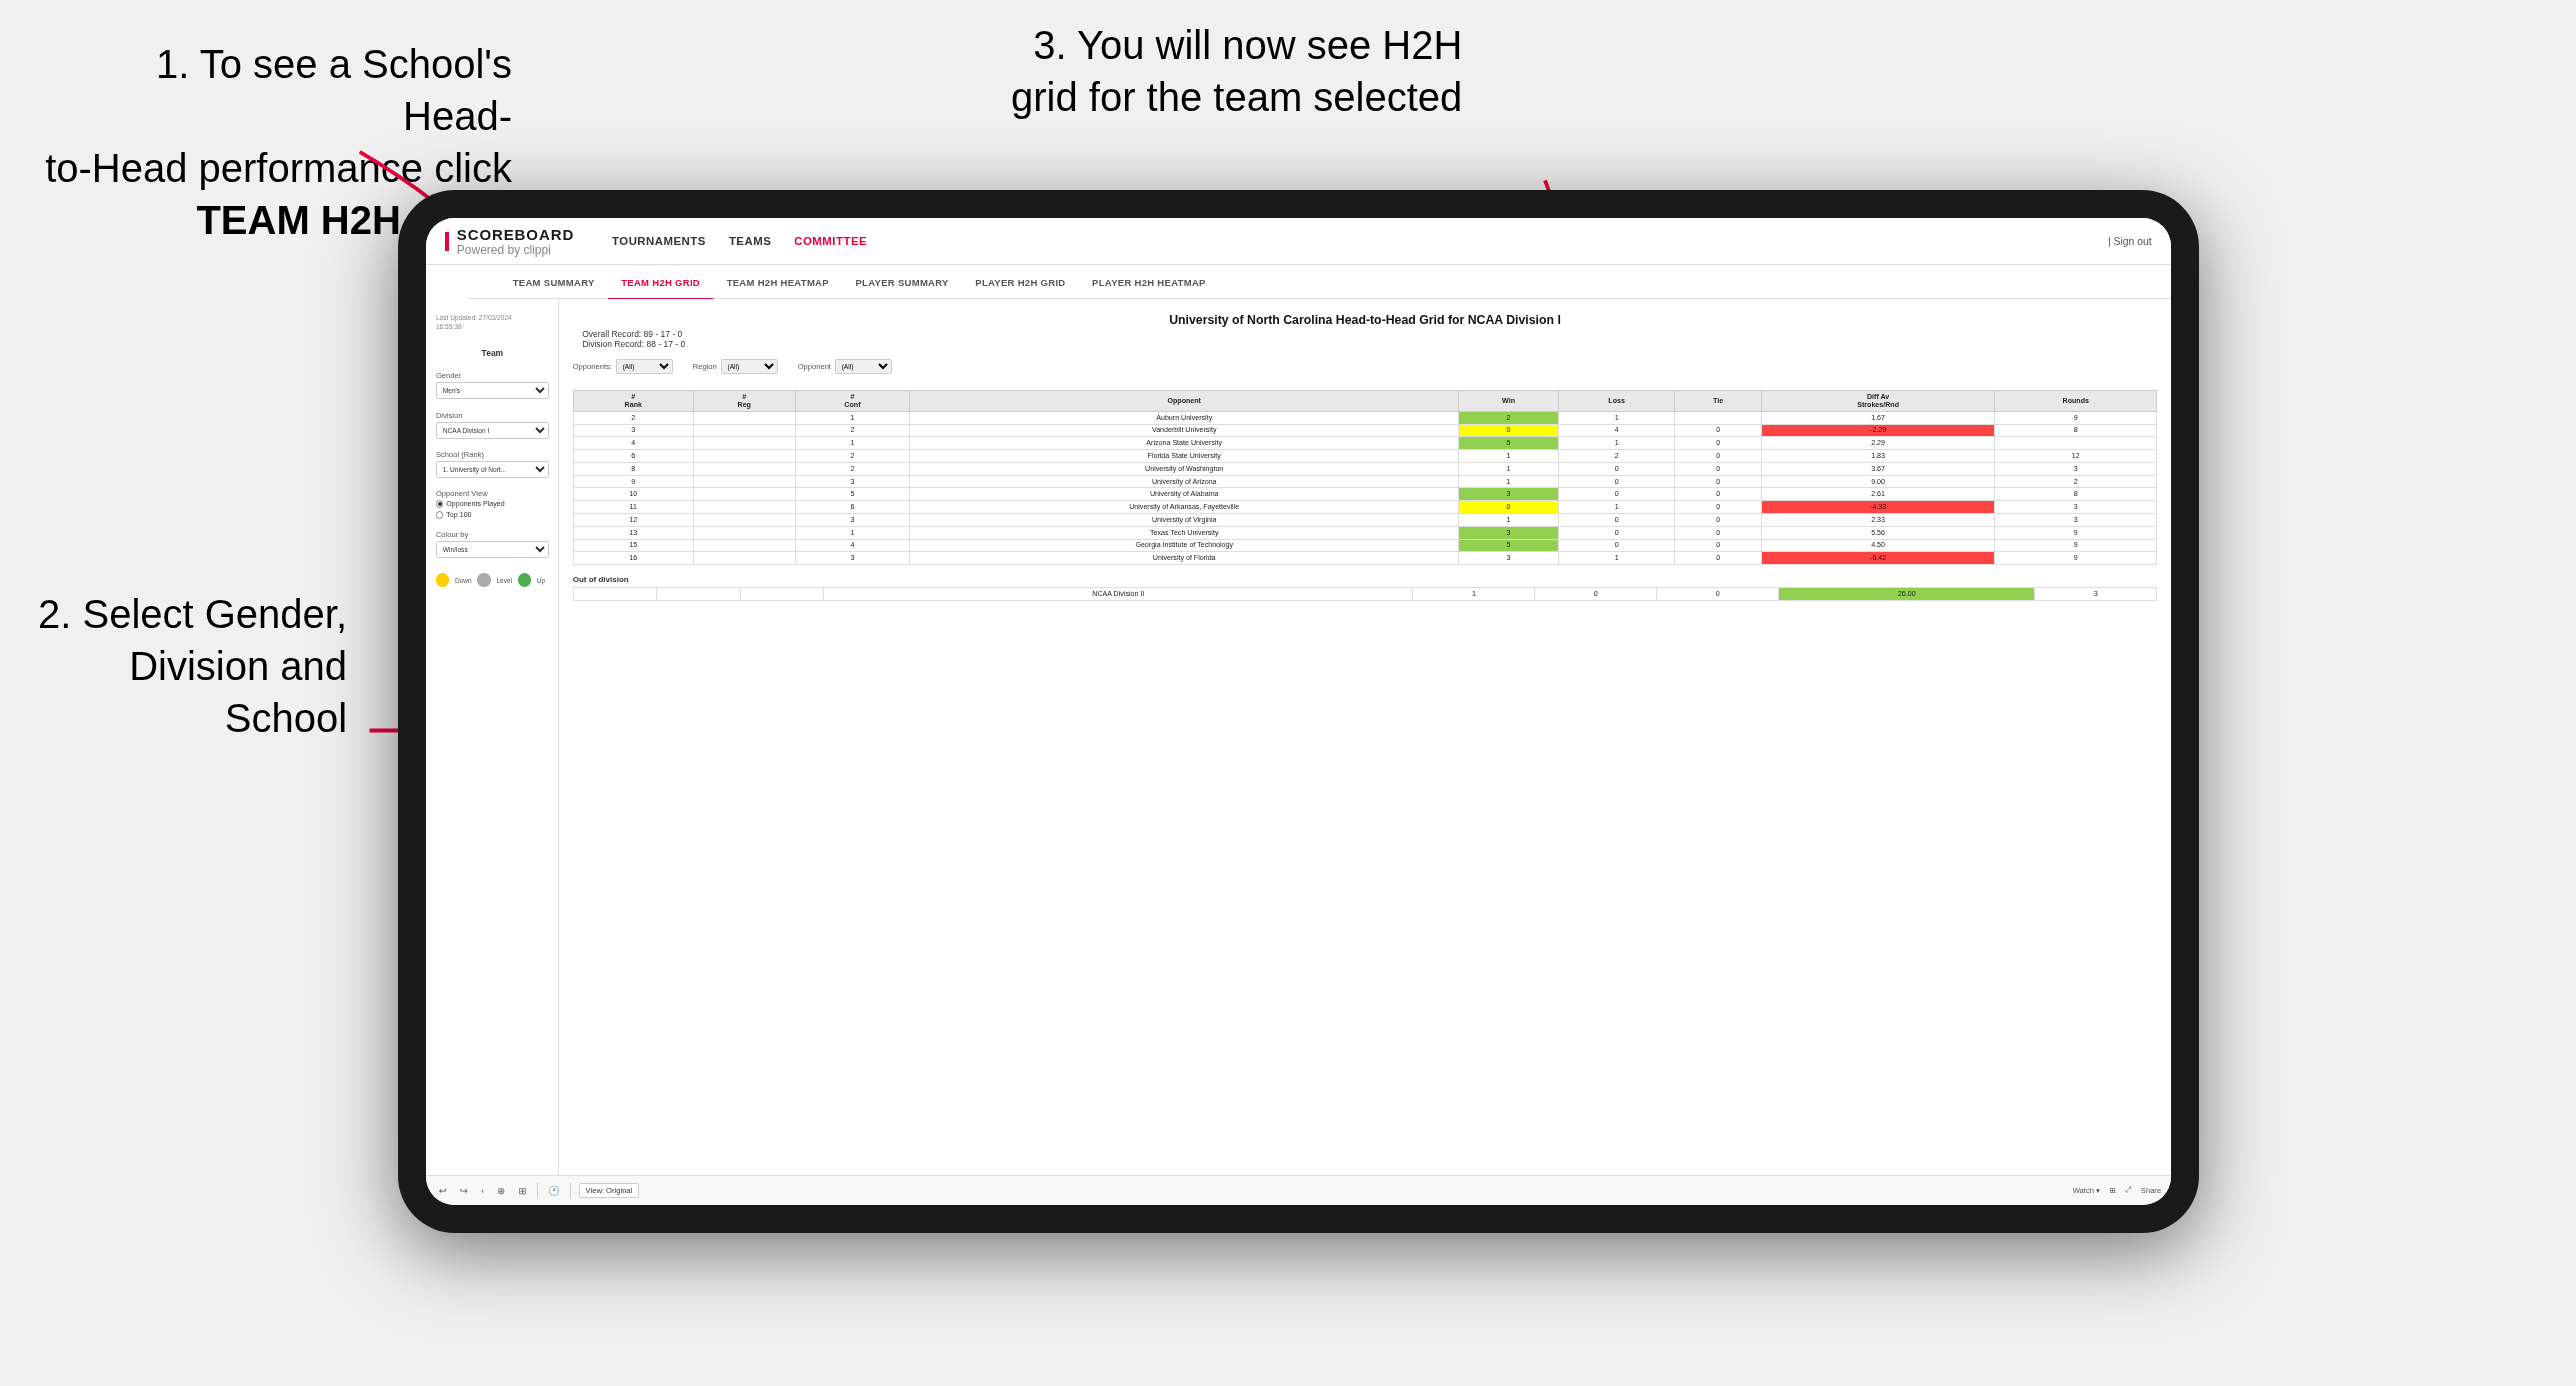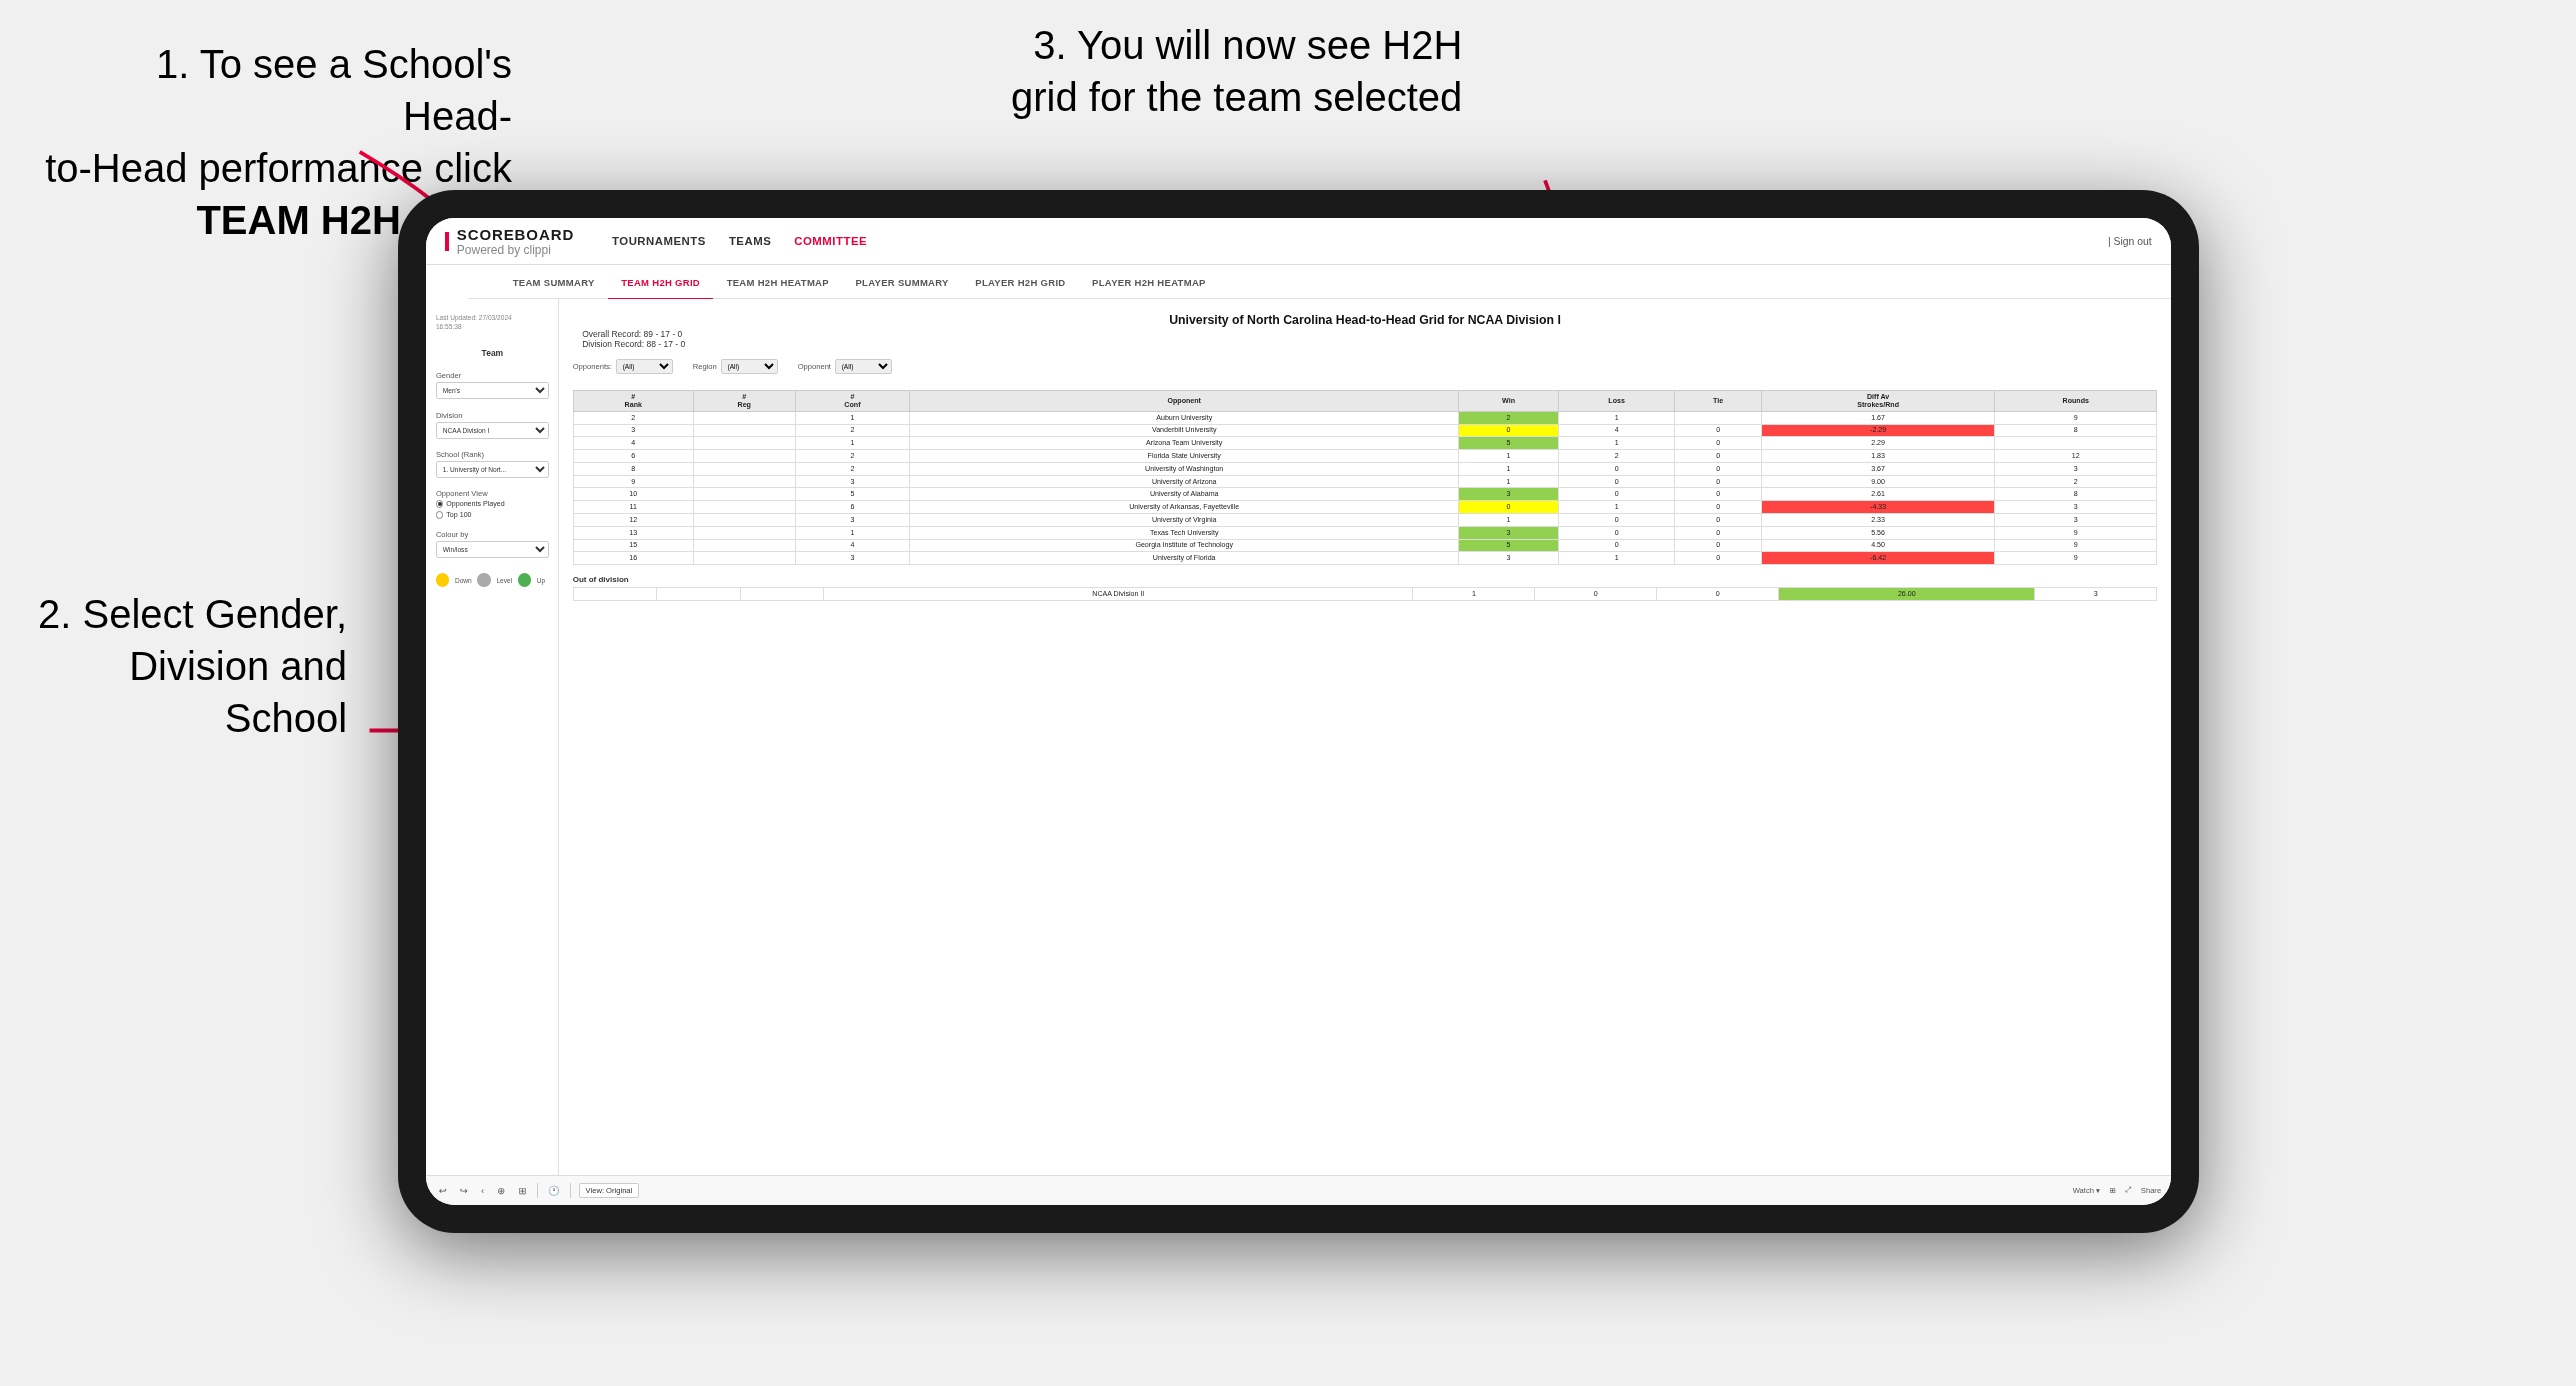--- a/index.html
+++ b/index.html
@@ -546,21 +546,21 @@
       <td style="background:#ffff00">0</td>
       <td>4</td>
       <td>0</td>
       <td style="background:#ff4444">-2.29</td>
       <td>8</td>
     </tr>
               <tr>
       <td>4</td>
       <td></td>
       <td>1</td>
-      <td class="td-left">Arizona Team University</td>
+      <td class="td-left">Arizona State University</td>
       <td style="background:#92d050">5</td>
       <td>1</td>
       <td>0</td>
       <td style="background:">2.29</td>
       <td></td>
     </tr>
               <tr>
       <td>6</td>
       <td></td>
       <td>2</td>

